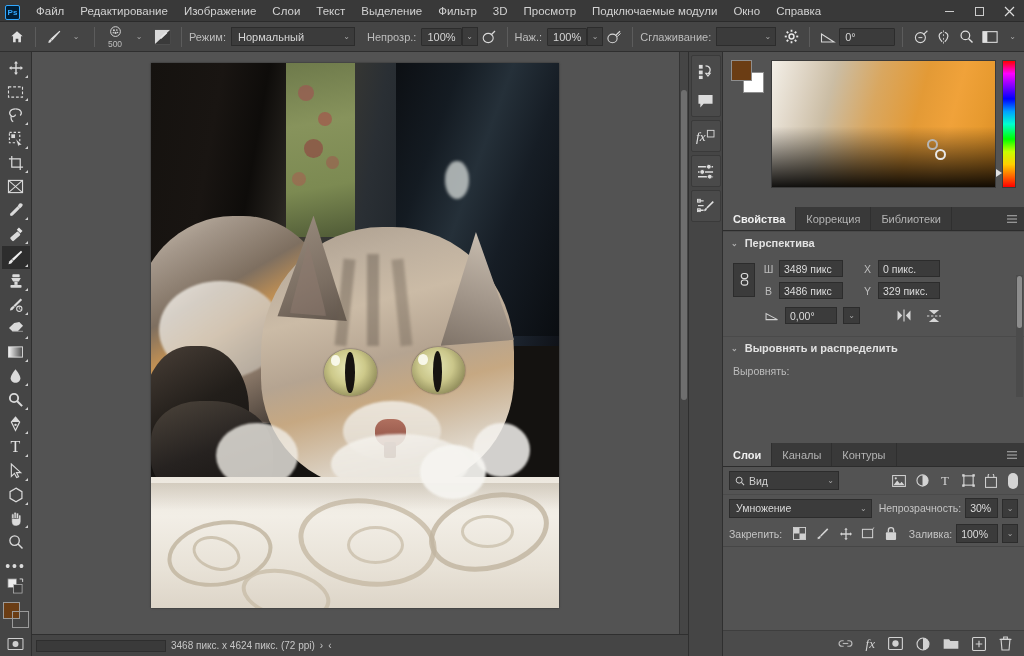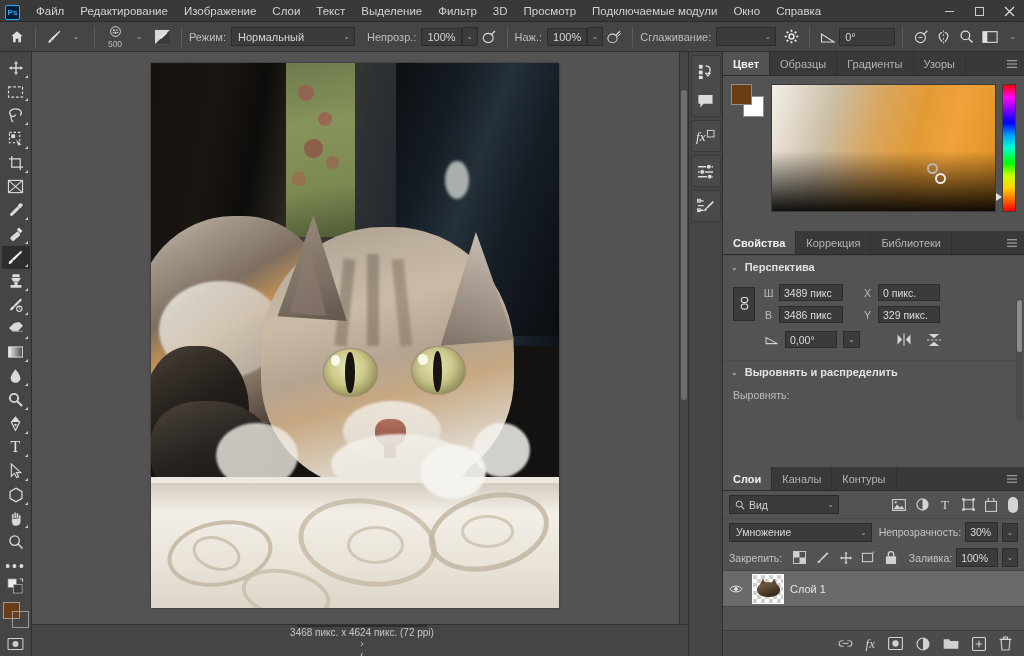--- a/index.html
+++ b/index.html
@@ -121,23 +121,23 @@
   #canvas {
     position: absolute; left: 119px; top: 11px;
     width: 408px; height: 545px;
     box-shadow: 0 0 2px #2a2a2a;
     overflow: hidden;
   }
   
   #photo { position: absolute; inset: 0; background: #141210; }
   .pl { position: absolute; }
   #statusbar {
-    height: 32px; background: #454545; border-top: 1px solid #2f2f2f;
+    height: 22px; background: #454545; border-top: 1px solid #2f2f2f;
     display: flex; align-items: center; font-size: 10px; color: #c6c6c6;
-    padding-left: 4px;  flex-direction: column;
+    padding-left: 4px; gap: 5px;
   }
   #status-scroll {
     width: 130px; height: 12px; background: #3a3a3a; border: 1px solid #2e2e2e;
   }
   
   #canvas-vscroll {
     position: absolute; right: 0; top: 0; bottom: 0; width: 9px;
     background: #454545; border-left: 1px solid #333;
   }
   #canvas-vthumb {
@@ -774,39 +774,20 @@
             <rect x="0.5" y="11.4" width="3" height="3" fill="none" stroke="#dcdcdc" stroke-width="1"></rect>
             <path d="M16.6 3.2 L17.8 4.4 L11 11.2 L9.8 10 Z" fill="#e0e0e0"></path>
             <path d="M9.6 10.3 L10.8 11.5 L9.4 13.4 L7.5 13.9 L8 12 Z" fill="#dcdcdc"></path>
           </svg>
       </div>
     </div>
   </div>
 
   <div id="rightpanels">
 
-    <div class="paneltabs">
-      <div class="ptab active">
-          <span>Цвет</span>
-        </div>
-      <div class="ptab">
-          <span>Образцы</span>
-        </div>
-      <div class="ptab">
-          <span>Градиенты</span>
-        </div>
-      <div class="ptab">
-          <span>Узоры</span>
-        </div>
-      <div class="pmenu">
-        <svg width="12" height="10" viewBox="0 0 13 11">
-            <path d="M1 2 H12 M1 5.5 H12 M1 9 H12" stroke="#b4b4b4" stroke-width="1.2"></path>
-          </svg>
-      </div>
-    </div>
     <div id="colorpanel" class="panelbody">
       <div id="cp-swatches">
         <div id="cp-bg"></div>
         <div id="cp-fg" style="background:#6b3d14"></div>
       </div>
       <div id="cp-ramp" style="background:
           linear-gradient(to bottom, rgba(0,0,0,0) 52%, rgba(0,0,0,.92) 100%),
           linear-gradient(105deg,#f3efe7 0%,#ded4c4 14%,#cbbda4 26%,#d9a760 44%,#e39a36 62%,#f0a23a 76%,#e79a2f 88%,#d98b23 100%),
           linear-gradient(to bottom, rgba(255,255,255,.25) 0%, rgba(120,120,120,.25) 45%, rgba(0,0,0,.3) 100%);">
         <div id="cp-cursor2"></div>
@@ -1027,35 +1008,20 @@
         <span style="font-size:10.5px;color:#c4c4c4">Заливка:</span>
         <div class="num-field" style="width:42px;height:19px">
             <span>100%</span>
           </div>
         <div class="num-field" style="width:16px;height:19px;justify-content:center">
             <span class="caret" style="margin:0">⌄</span>
           </div>
       </div>
 
       <div style="border-top:1px solid #464646">
-        <div class="layer-row selected">
-          <span class="eye">
-            <svg width="14" height="10" viewBox="0 0 15 11">
-                <path d="M0.8 5.5 C3.5 1.2 11.5 1.2 14.2 5.5 C11.5 9.8 3.5 9.8 0.8 5.5 Z" fill="none" stroke="#e0e0e0" stroke-width="1.1"></path>
-                <circle cx="7.5" cy="5.5" r="2.1" fill="#e0e0e0"></circle>
-              </svg>
-          </span>
-          <div class="layer-thumb" style="background:
-            repeating-conic-gradient(#ffffff 0% 25%, #cfcfcf 0% 50%) 0 0/8px 8px;">
-            <div style="position:absolute;left:4px;top:7px;width:23px;height:15px;border-radius:50% 50% 45% 45%;background:linear-gradient(160deg,#7d6a4e,#4a3a26 60%,#2a2118);"></div>
-            <div style="position:absolute;left:7px;top:4px;width:6px;height:6px;background:#5c4a32;clip-path:polygon(50% 0,100% 100%,0 100%)"></div>
-            <div style="position:absolute;left:18px;top:4px;width:6px;height:6px;background:#5c4a32;clip-path:polygon(50% 0,100% 100%,0 100%)"></div>
-          </div>
-          <span class="layer-name">Слой 1</span>
-        </div>
       </div>
 
       <div style="flex:1;background:#535353"></div>
 
       <div id="layer-footer">
         <span class="lf-ico">
           <svg width="15" height="11" viewBox="0 0 16 12">
               <path d="M6 3 H4 A3 3 0 0 0 4 9 H6" fill="none" stroke="#b8b8b8" stroke-width="1.3"></path>
               <path d="M10 3 H12 A3 3 0 0 1 12 9 H10" fill="none" stroke="#b8b8b8" stroke-width="1.3"></path>
               <path d="M5 6 H11" stroke="#b8b8b8" stroke-width="1.3"></path>

